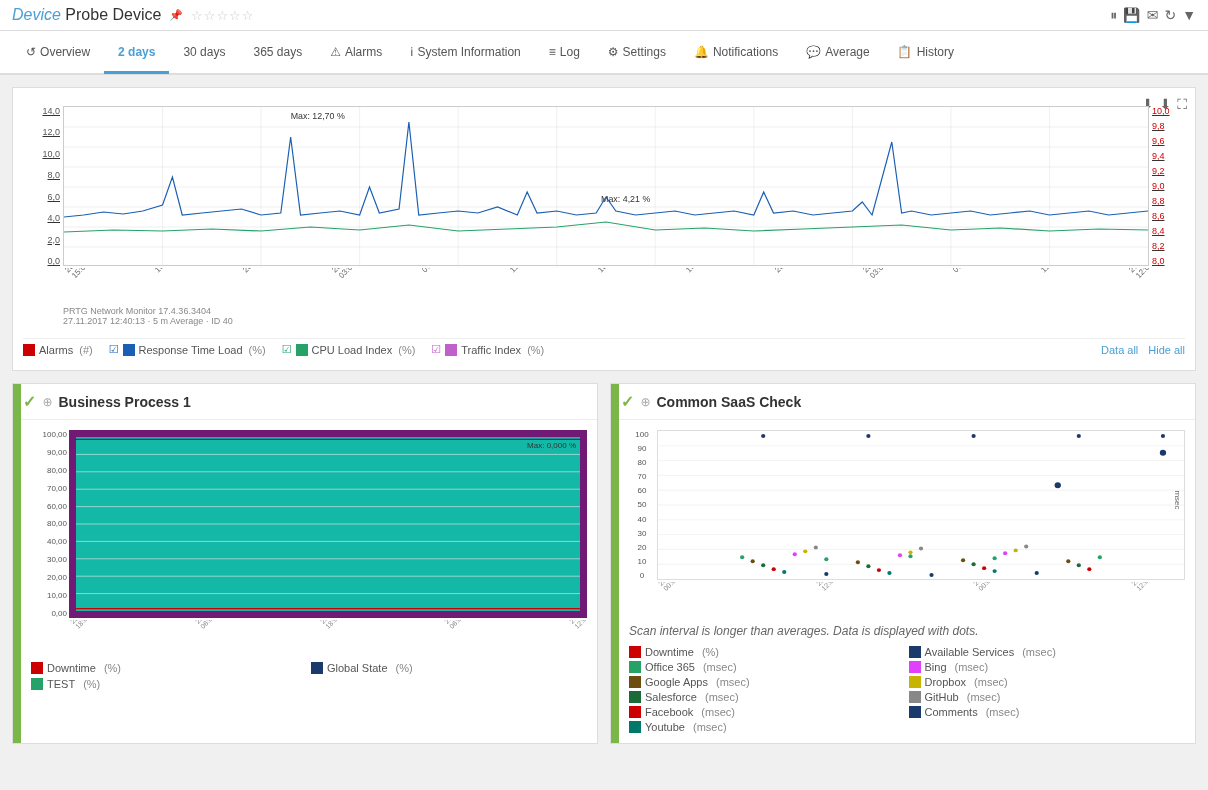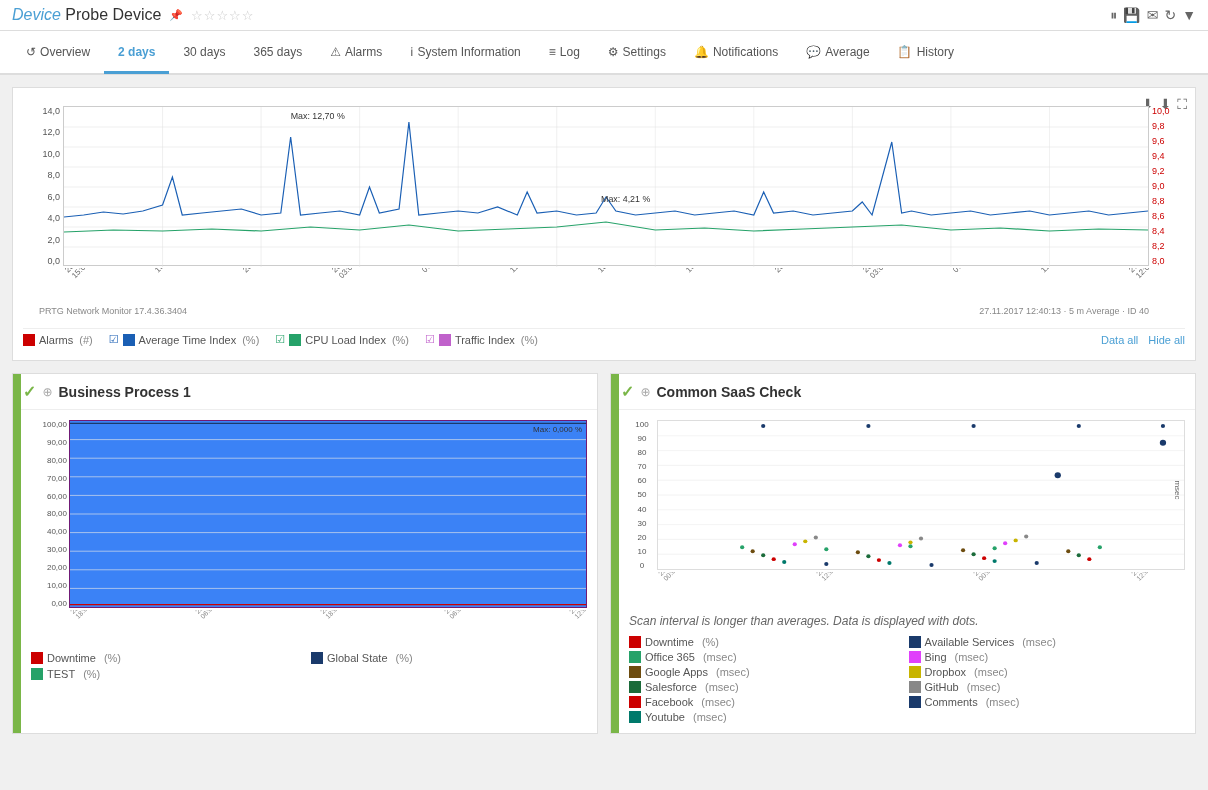--- a/index.html
+++ b/index.html
@@ -115,21 +115,21 @@
 
   <div class="chart-card">
     <div class="chart-card-actions">
       <span style="cursor:pointer; font-size:14px;">⬇</span>
       <span style="cursor:pointer; font-size:14px;">⬇</span>
       <span style="cursor:pointer; font-size:14px;">⛶</span>
     </div>
 
     <div class="main-chart-container" style="margin-top:8px;">
 
-      <div style="display:flex; position:relative;">
+      <div style="display:flex; position:relative;text-decoration:underline;">
         <div style="width:40px; display:flex; flex-direction:column; justify-content:space-between; align-items:flex-end; padding-right:3px; font-size:9px; color:#555; height:160px;">
           <span>14,0</span>
           <span>12,0</span>
           <span>10,0</span>
           <span>8,0</span>
           <span>6,0</span>
           <span>4,0</span>
           <span>2,0</span>
           <span>0,0</span>
         </div>
@@ -189,36 +189,36 @@
         <div style="text-align:center; transform:rotate(-45deg); transform-origin:top left; white-space:nowrap;">11:00</div>
         <div style="text-align:center; transform:rotate(-45deg); transform-origin:top left; white-space:nowrap;">15:00</div>
         <div style="text-align:center; transform:rotate(-45deg); transform-origin:top left; white-space:nowrap;">19:00</div>
         <div style="text-align:center; transform:rotate(-45deg); transform-origin:top left; white-space:nowrap;">23:00</div>
         <div style="text-align:center; transform:rotate(-45deg); transform-origin:top left; white-space:nowrap;">26.11.<br>03:00</div>
         <div style="text-align:center; transform:rotate(-45deg); transform-origin:top left; white-space:nowrap;">07:00</div>
         <div style="text-align:center; transform:rotate(-45deg); transform-origin:top left; white-space:nowrap;">11:00</div>
         <div style="text-align:center; transform:rotate(-45deg); transform-origin:top left; white-space:nowrap;">27.11.<br>12:00</div>
       </div>
 
-      <div style="display:flex; justify-content:space-between; margin-left:16px; margin-right:36px; margin-top:20px; font-size:9px; color:#888;">
+      <div style="display:flex; justify-content:space-between; margin-left:40px; margin-right:36px; margin-top:20px; font-size:9px; color:#888;flex-direction:column;">
         <span>PRTG Network Monitor 17.4.36.3404</span>
         <span>27.11.2017 12:40:13 · 5 m Average · ID 40</span>
       </div>
     </div>
 
     <div class="chart-legend" style="margin-top:12px; padding: 4px 0; border-top:1px solid #eee;">
       <div class="legend-item">
         <span class="legend-color" style="background:#cc0000;"></span>
         <span>Alarms</span>
         <span class="legend-unit">(#)</span>
       </div>
       <div class="legend-item">
         <span style="color:#1a5fb4; font-size:11px;">☑</span>
         <span class="legend-color" style="background:#1a5fb4;"></span>
-        <span>Average Time Index</span>
+        <span>Response Time Load</span>
         <span class="legend-unit">(%)</span>
       </div>
       <div class="legend-item">
         <span style="color:#26a269; font-size:11px;">☑</span>
         <span class="legend-color" style="background:#26a269;"></span>
         <span>CPU Load Index</span>
         <span class="legend-unit">(%)</span>
       </div>
       <div class="legend-item">
         <span style="color:#c061cb; font-size:11px;">☑</span>
@@ -251,21 +251,21 @@
             <span>80,00</span>
             <span>70,00</span>
             <span>60,00</span>
             <span>80,00</span>
             <span>40,00</span>
             <span>30,00</span>
             <span>20,00</span>
             <span>10,00</span>
             <span>0,00</span>
           </div>
-          <div style="flex:1; border:1px solid #701a75; background:#3b82f6; position:relative;">
+          <div style="flex:1; border:7px solid #701a75; background:#14b8a6; position:relative;">
             <div style="position:absolute; right:4px; top:4px; font-size:8px; color:#333;">Max: 0,000 %</div>
             <svg width="100%" height="100%" preserveAspectRatio="none" viewBox="0 0 400 150">
 
               <line x1="0" y1="15" x2="400" y2="15" stroke="#e8e8e8" stroke-width="0.5"></line>
               <line x1="0" y1="30" x2="400" y2="30" stroke="#e8e8e8" stroke-width="0.5"></line>
               <line x1="0" y1="45" x2="400" y2="45" stroke="#e8e8e8" stroke-width="0.5"></line>
               <line x1="0" y1="60" x2="400" y2="60" stroke="#e8e8e8" stroke-width="0.5"></line>
               <line x1="0" y1="75" x2="400" y2="75" stroke="#e8e8e8" stroke-width="0.5"></line>
               <line x1="0" y1="90" x2="400" y2="90" stroke="#e8e8e8" stroke-width="0.5"></line>
               <line x1="0" y1="105" x2="400" y2="105" stroke="#e8e8e8" stroke-width="0.5"></line>

